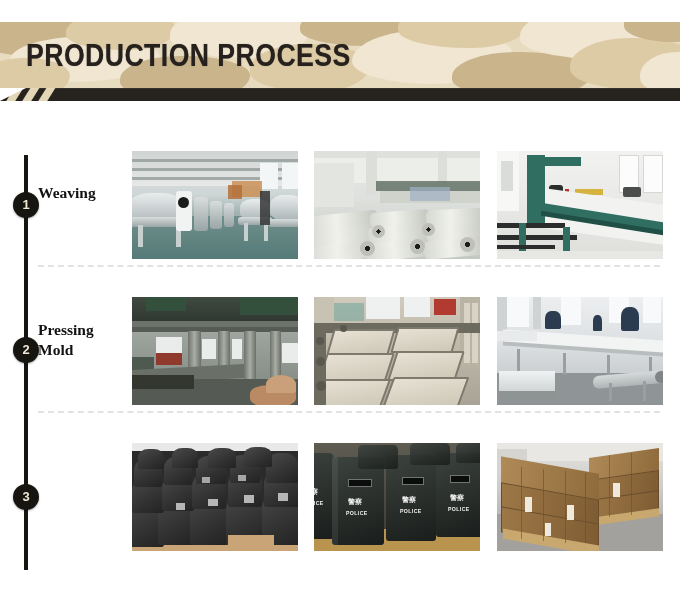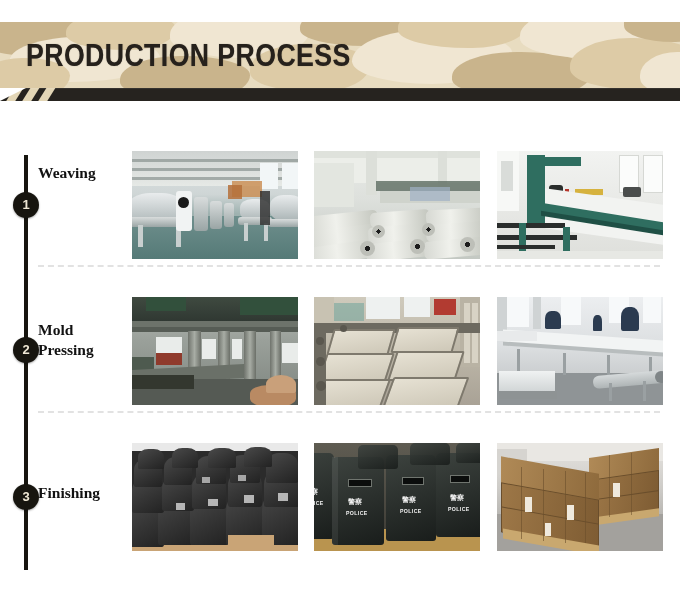--- a/index.html
+++ b/index.html
@@ -244,21 +244,21 @@
   <div class="slash" style="left:42px;"></div>
   <div id="bar-taper"></div>
 </div>
 
 <div id="content">
 
   <div id="timeline-line"></div>
 
   <div class="row" style="top:44px;">
     <div class="step-badge" style="top:47px;">1</div>
-    <div class="step-label" style="top:18px;">
+    <div class="step-label" style="top:38px;">
       <div>Weaving</div>
     </div>
 
     <div class="photo" style="left:131px;top:5px;">
       <div class="ph-inner">
         <div class="sh p1-bg"></div>
         <div class="sh p1-ceil"></div>
         <div class="sh p1-beam" style="left:0;top:8px;width:100%;"></div>
         <div class="sh p1-beam" style="left:0;top:17px;width:100%;"></div>
         <div class="sh p1-beam" style="left:0;top:26px;width:100%;"></div>
@@ -344,22 +344,22 @@
         <div class="sh" style="left:0;top:100px;width:166px;height:10px;background:#e7e8e4;"></div>
       </div>
     </div>
   </div>
 
   <div class="row-sep" style="top:164px;"></div>
 
   <div class="row" style="top:190px;">
     <div class="step-badge" style="top:46px;">2</div>
     <div class="step-label" style="top:29px;">
+      <div>Pressing</div>
       <div>Mold</div>
-      <div>Pressing</div>
     </div>
 
     <div class="photo" style="left:131px;top:5px;">
       <div class="ph-inner">
         <div class="sh p4-bg"></div>
         <div class="sh p4-top"></div>
         <div class="sh p4-grn" style="left:14px;top:0;width:40px;height:14px;"></div>
         <div class="sh p4-grn" style="left:108px;top:0;width:58px;height:18px;"></div>
         <div class="sh" style="left:0;top:24px;width:166px;height:8px;background:#6d736b;"></div>
         <div class="sh" style="left:0;top:30px;width:166px;height:5px;background:#565c55;"></div>
@@ -438,23 +438,20 @@
         <div class="sh p6-leg" style="left:112px;top:86px;width:3px;height:18px;"></div>
         <div class="sh p6-leg" style="left:146px;top:84px;width:3px;height:20px;"></div>
       </div>
     </div>
   </div>
 
   <div class="row-sep" style="top:310px;"></div>
 
   <div class="row" style="top:336px;">
     <div class="step-badge" style="top:47px;">3</div>
-    <div class="step-label" style="top:46px;">
-      <div>Finishing</div>
-    </div>
 
     <div class="photo" style="left:131px;top:5px;">
       <div class="ph-inner">
         <div class="sh p7-bg"></div>
         <div class="sh p7-floor"></div>
         <div class="sh" style="left:0;top:0;width:168px;height:8px;background:#e9e9e9;"></div>
 
         <div class="sh p7-panel" style="left:-4px;top:56px;width:36px;height:48px;"></div>
         <div class="sh p7-panel" style="left:26px;top:52px;width:36px;height:50px;"></div>
         <div class="sh p7-panel" style="left:58px;top:50px;width:38px;height:52px;"></div>

